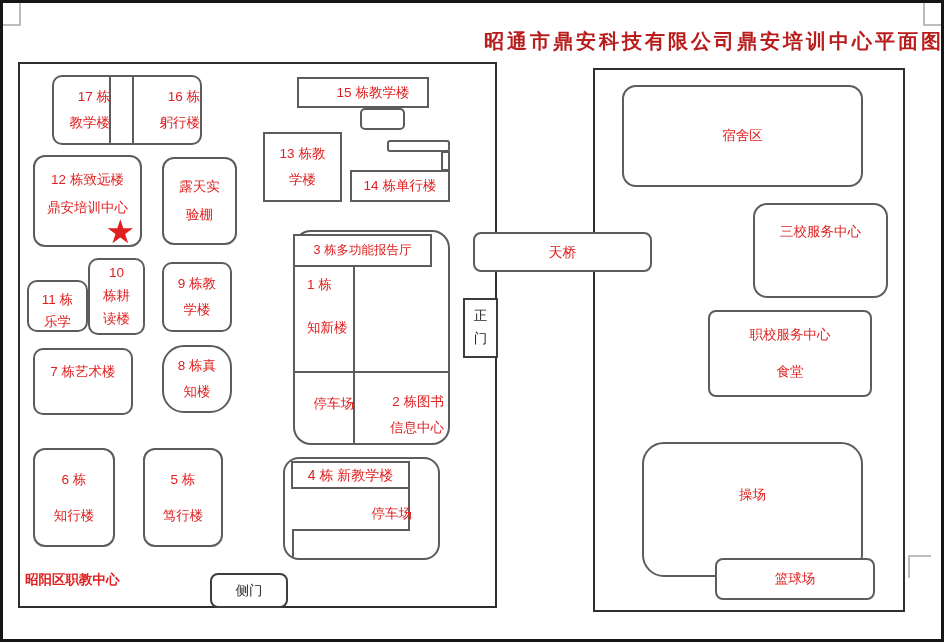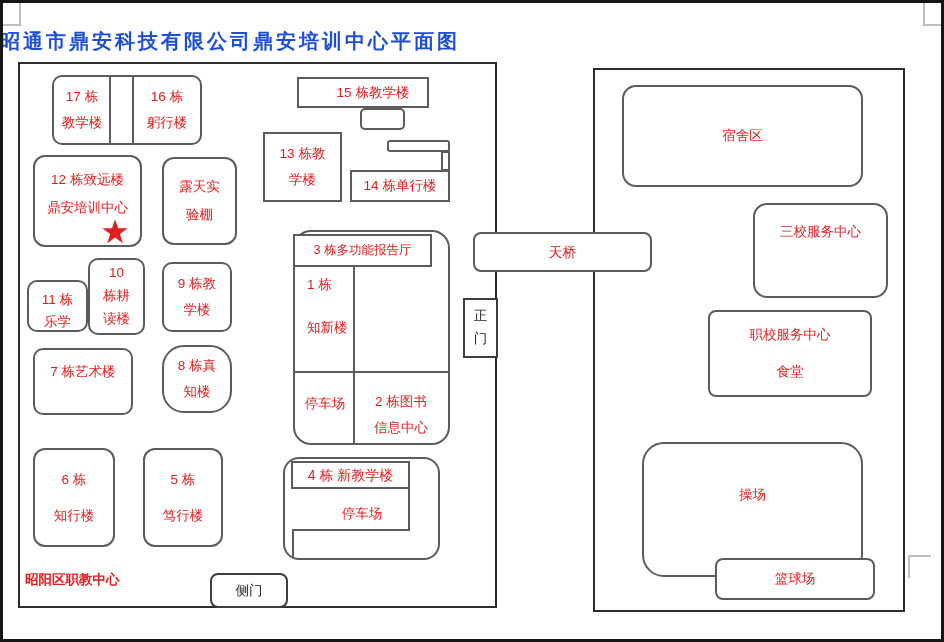--- a/index.html
+++ b/index.html
@@ -2,31 +2,31 @@
 <html><head>
 <meta charset="utf-8">
 <style>
   html,body{margin:0;padding:0;background:#ffffff;}
   .page{
     position:relative;width:944px;height:642px;background:#ffffff;overflow:hidden;
     font-family:"Liberation Sans","DejaVu Sans",sans-serif;
   }
   .frame{position:absolute;inset:0;border:3px solid #161616;pointer-events:none;z-index:20;}
   .title{
-    position:absolute;top:28px;left:0;width:100%;text-align:left;
-    font-size:20px;font-weight:bold;letter-spacing:3px;color:#1d4ed8;z-index:2;
+    position:absolute;top:28px;left:0;width:100%;text-align:right;
+    font-size:20px;font-weight:bold;letter-spacing:3px;color:#b91c1c;z-index:2;
   }
   .it{position:absolute;box-sizing:border-box;}
   .box{
     border:2px solid #5c5c5c;background:#ffffff;border-radius:0;
     display:flex;flex-direction:column;align-items:center;justify-content:center;
     text-align:center;color:#e02020;font-size:13.5px;line-height:1.9;
   }
   .label{
-    display:flex;flex-direction:column;align-items:center;justify-content:center;
+    display:flex;flex-direction:column;align-items:flex-end;justify-content:center;
     text-align:center;color:#e02020;font-size:13.5px;line-height:1.9;
   }
   .vline,.hline{background:#5c5c5c;}
   .wall{border:2px solid #2e2e2e;border-radius:0;}
   .gate{border-color:#3d3d3d;color:#1c1c1c;}
   .bold{font-weight:bold;}
   .left{align-items:flex-start;text-align:left;}
   .star{font-size:33px;line-height:1;color:#e02020;}
   .corner{border:0;background:transparent;}
   .e-rb{border-right:2px solid #bdbdbd;border-bottom:2px solid #bdbdbd;}

